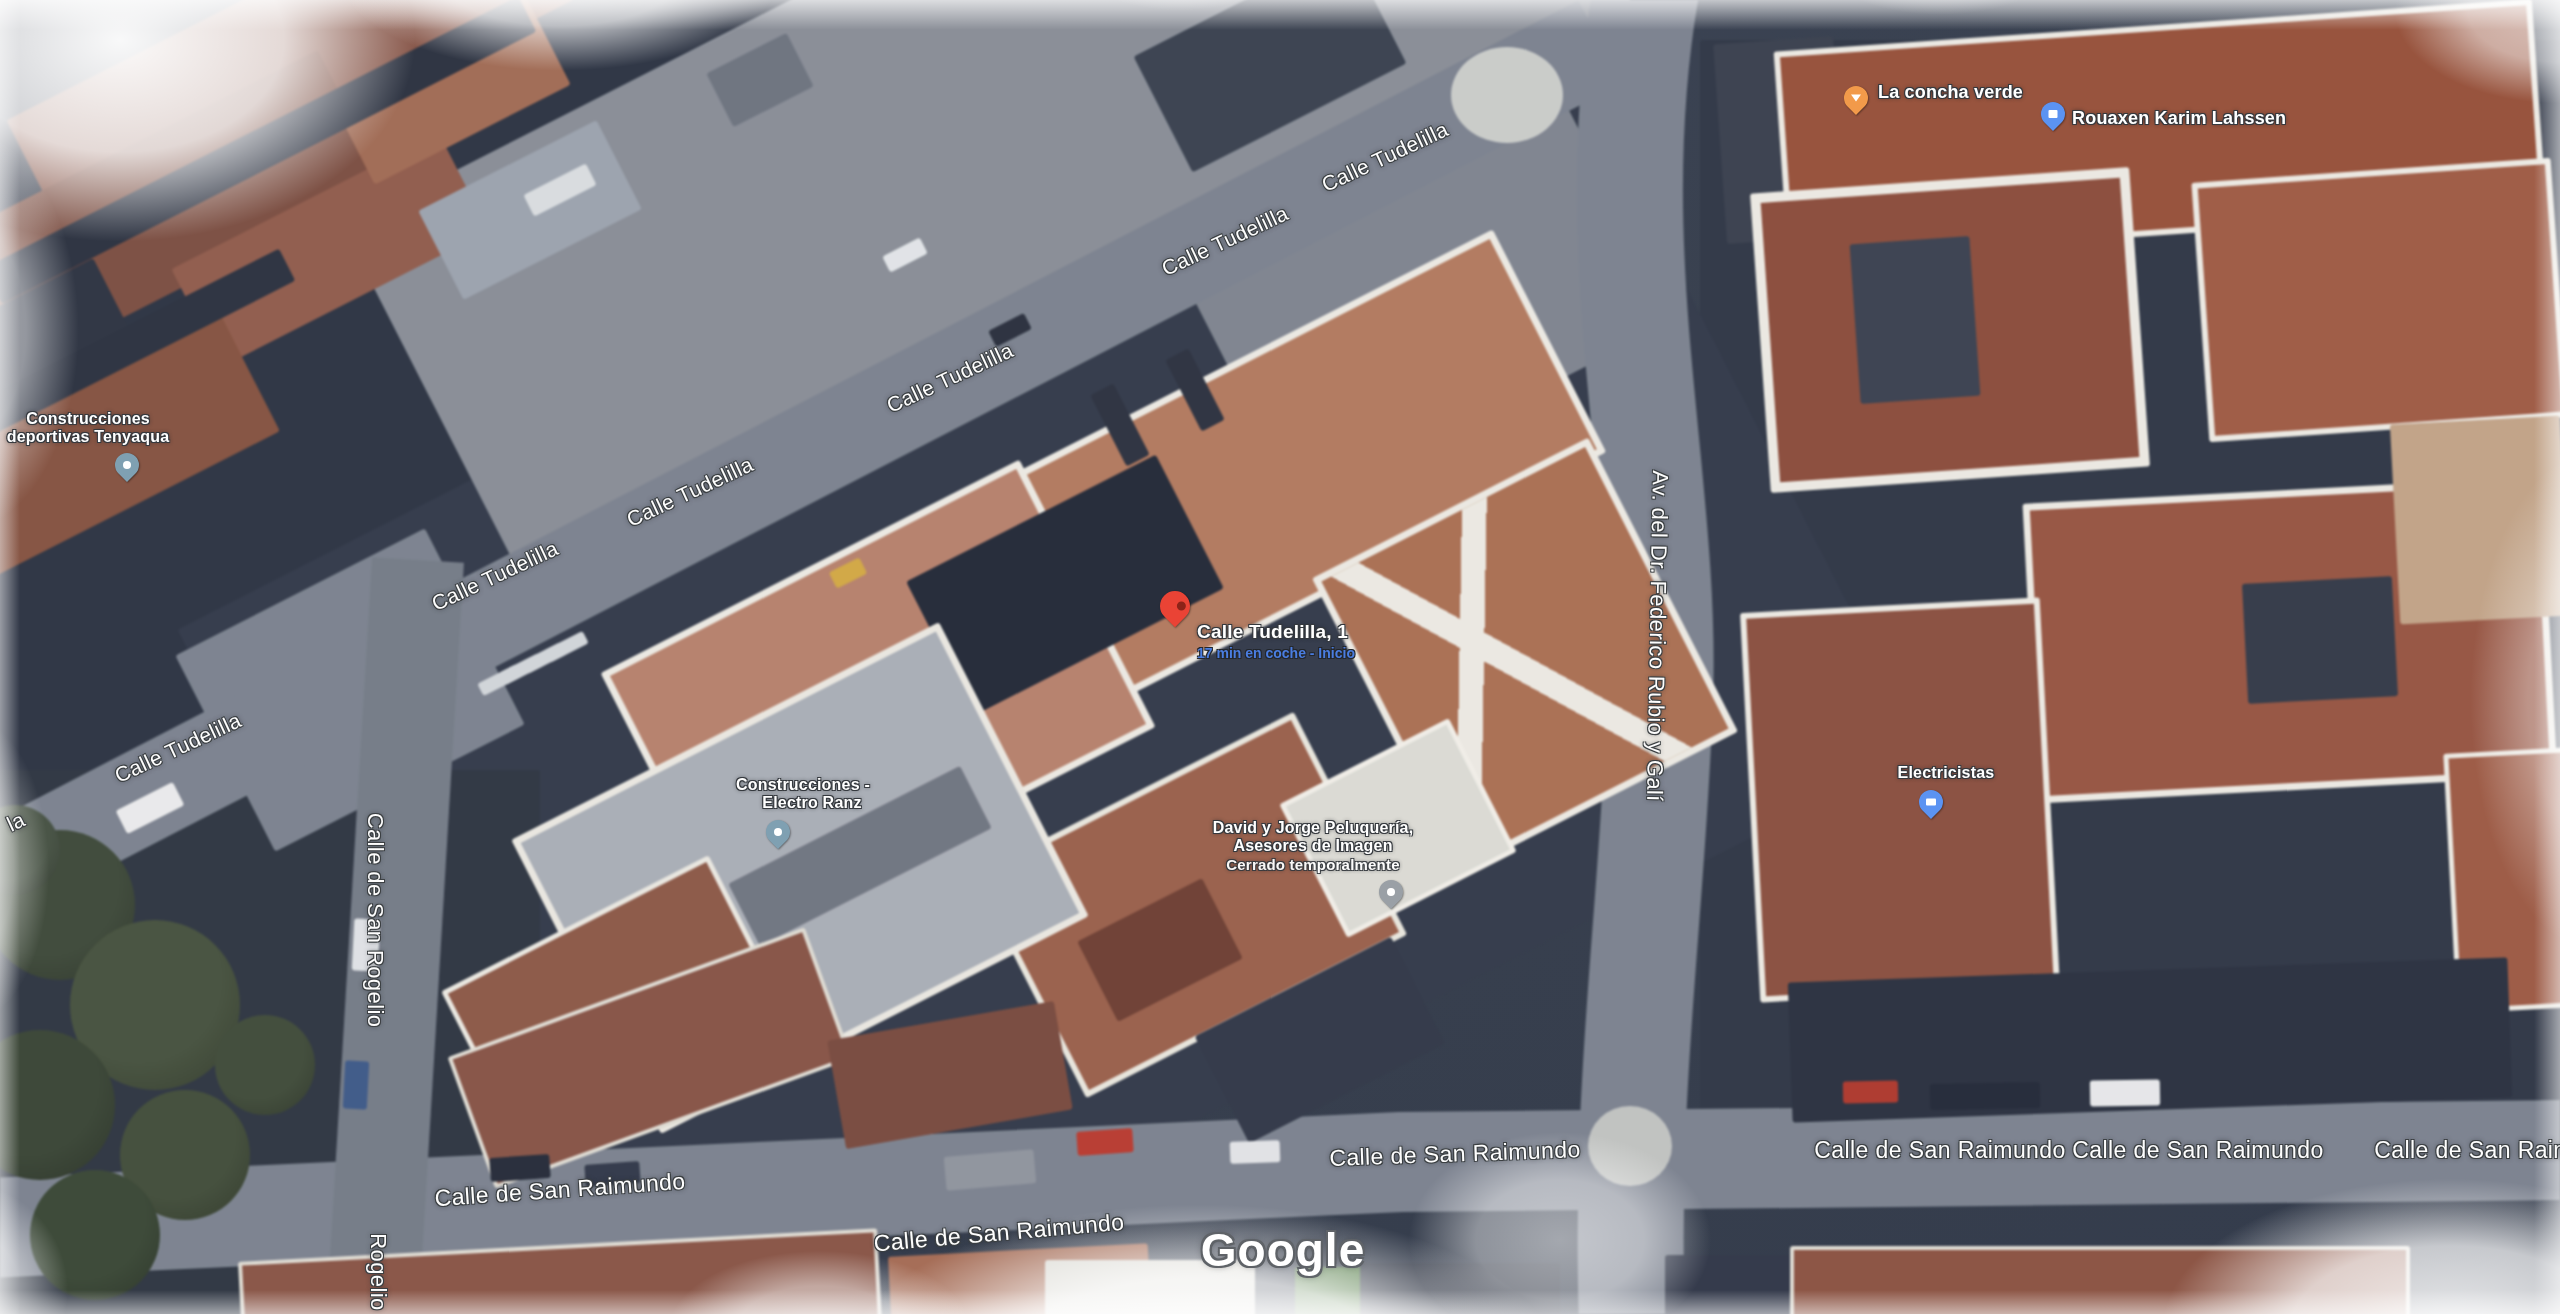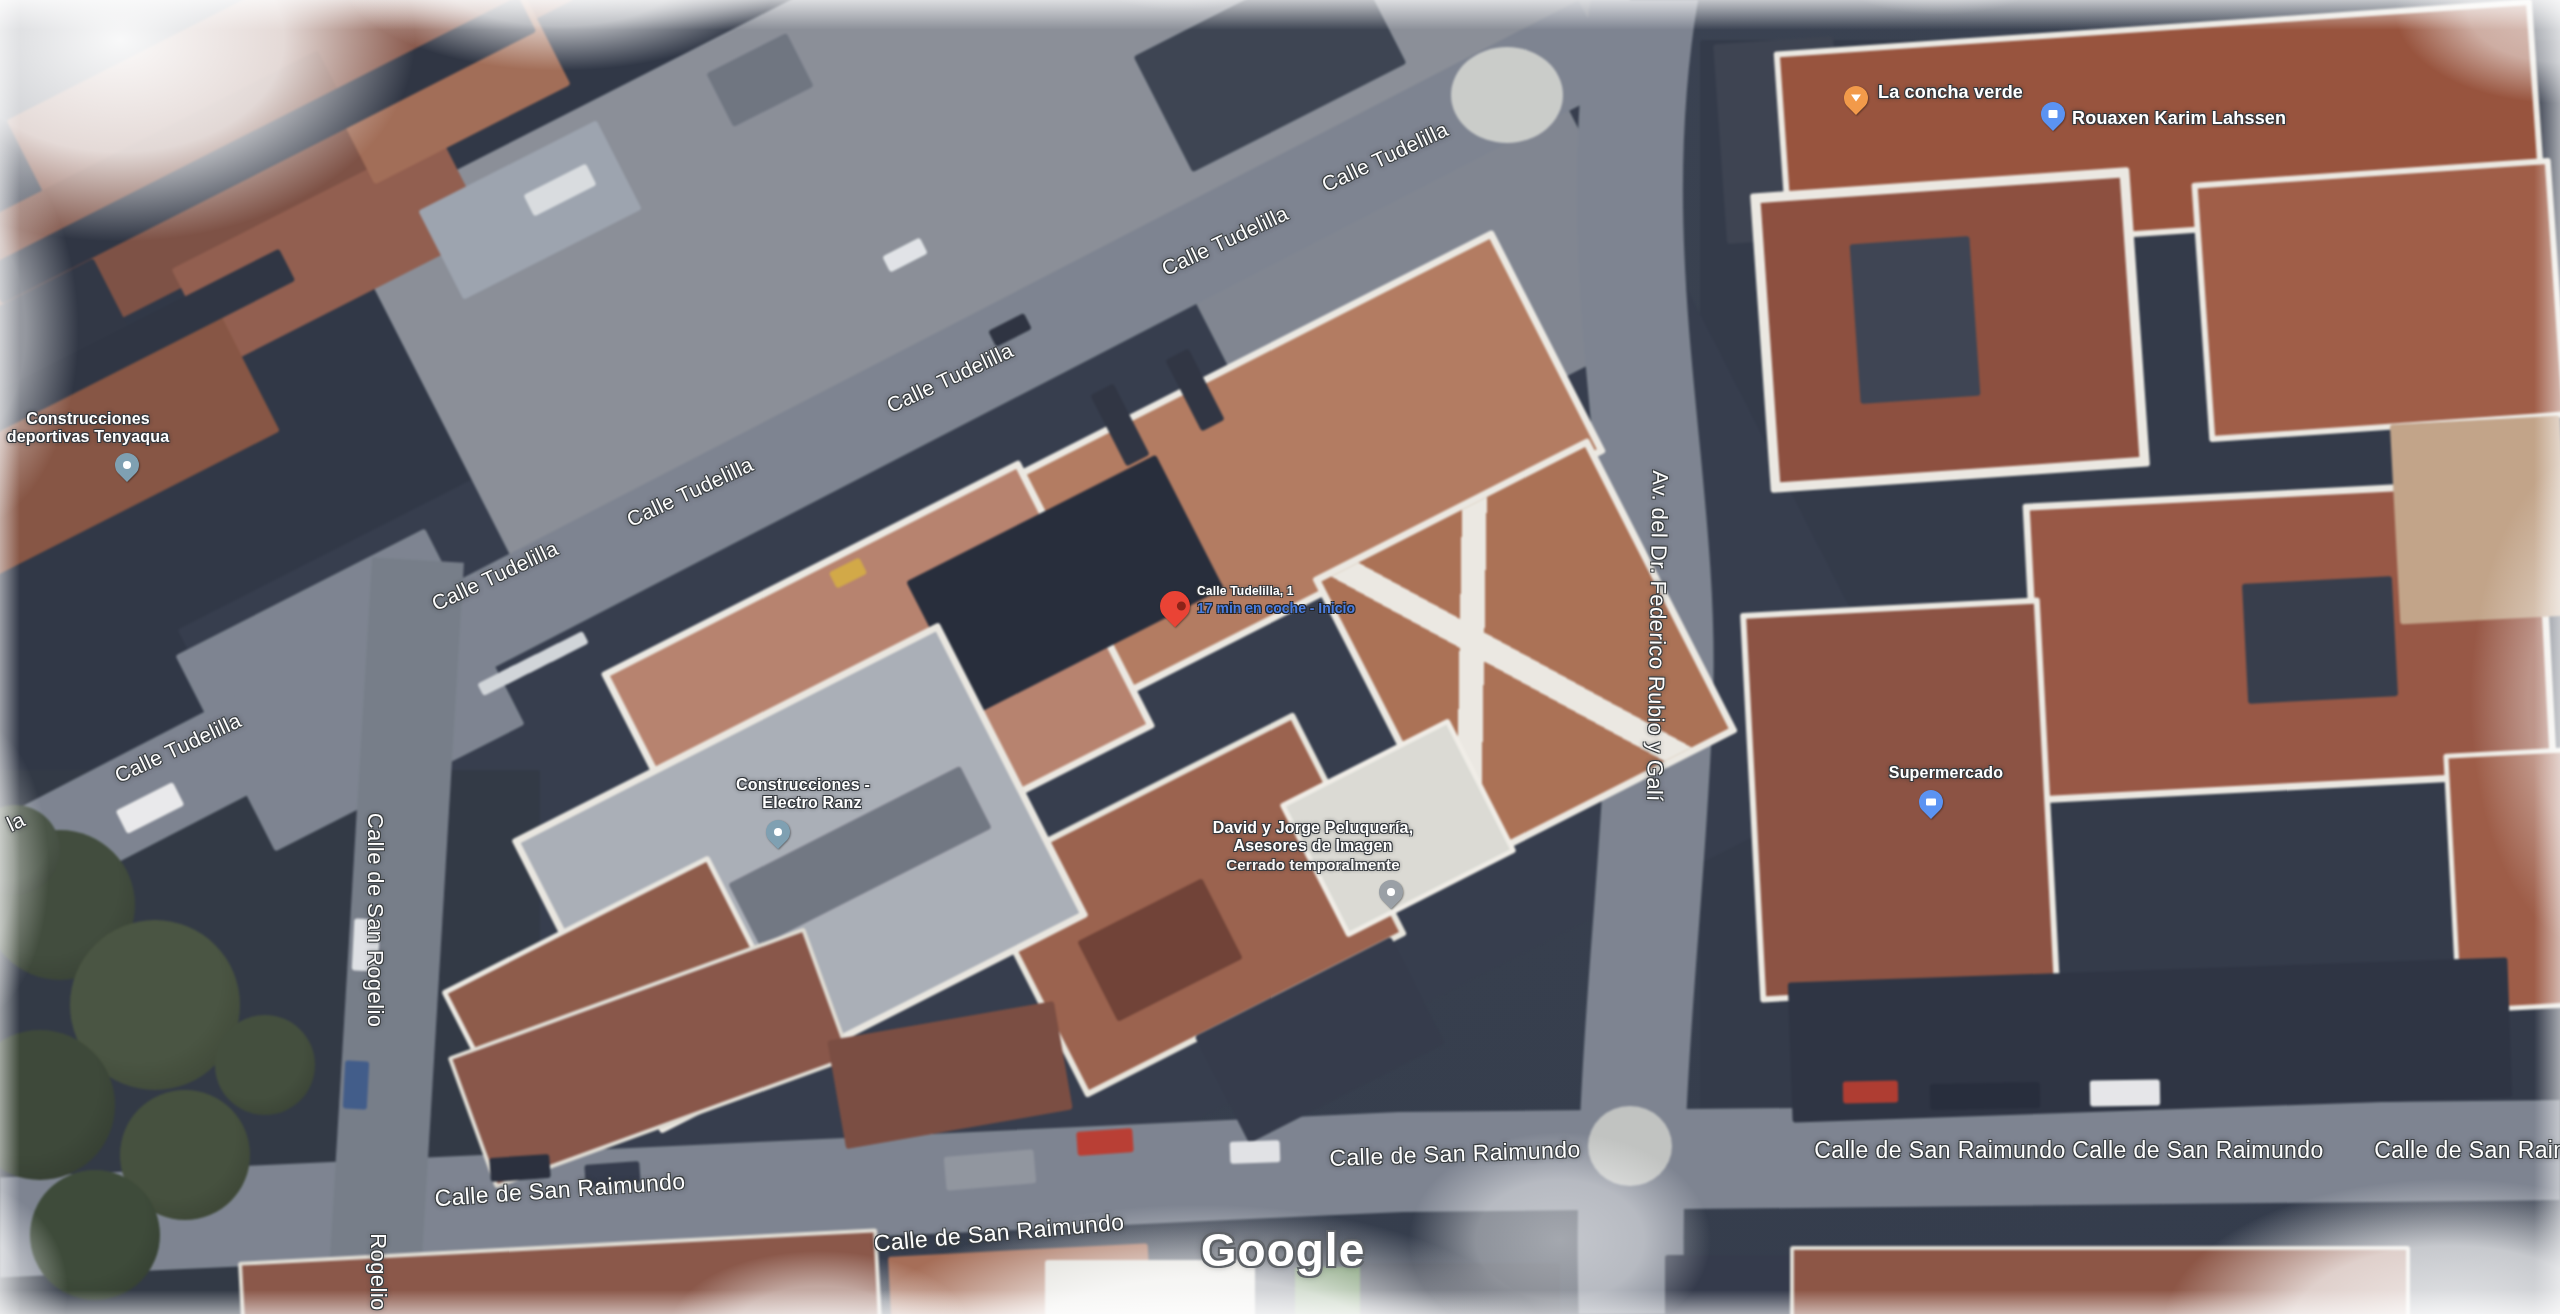--- a/index.html
+++ b/index.html
@@ -22,22 +22,22 @@
     text-shadow:-1px -1px 0 #35393e,1px -1px 0 #35393e,-1px 1px 0 #35393e,1px 1px 0 #35393e,0 0 4px rgba(30,34,40,.9);}
   .place-status{font-weight:bold;opacity:.95;}
   .pin{position:absolute;border-radius:50% 50% 50% 0;box-shadow:0 1px 2px rgba(0,0,0,.45);}
   .pin-inner{position:absolute;left:50%;top:50%;}
   .icon-generic-poi-icon{display:block;width:8px;height:8px;background:#fff;border-radius:50%;}
   .icon-dot-icon{display:block;width:9px;height:9px;background:#8c2318;border-radius:50%;}
   .icon-bar-icon{display:block;width:0;height:0;border-left:5px solid transparent;border-right:5px solid transparent;border-top:7px solid #fff;}
   .icon-shopping-bag-icon{display:block;width:9px;height:8px;background:#fff;border-radius:1px;}
   .icon-cart-icon{display:block;width:10px;height:7px;background:#fff;border-radius:1px;transform:skewX(-8deg);}
   #dest-label{position:absolute;z-index:9;}
-  #dest-title{display:block;font-size:12px;font-weight:bold;color:#fff;letter-spacing:.2px;
-    text-shadow:-1px -1px 0 #35393e,1px -1px 0 #35393e,-1px 1px 0 #35393e,1px 1px 0 #35393e,0 0 4px rgba(30,34,40,.9);}
+  #dest-title{display:block;font-size:19px;font-weight:bold;color:#fff;letter-spacing:.2px;
+    text-shadow:-1px -1px 0 #35393e,1px -1px 0 #35393e,-1px 1px 0 #35393e,1px 1px 0 #35393e,0 0 4px rgba(30,34,40,.9);margin-top:37px;}
   #dest-subtitle{display:block;margin-top:2px;font-size:14px;font-weight:bold;
     text-shadow:-1px -1px 0 #23262b,1px -1px 0 #23262b,-1px 1px 0 #23262b,1px 1px 0 #23262b;}
   #google-logo{position:absolute;z-index:9;transform:translate(-50%,-50%);font-size:46px;font-weight:bold;color:#fff;letter-spacing:1px;
     text-shadow:-2px -2px 0 #5f6368,2px -2px 0 #5f6368,-2px 2px 0 #5f6368,2px 2px 0 #5f6368,0 0 7px rgba(40,44,48,.6);}
 </style>
 </head>
 <body>
 
 <div id="map">
 
@@ -209,21 +209,21 @@
       </div>
       <div class="place-label" style="font-size: 16px; left: 1313px; top: 846px; transform: translate(-50%, -50%); text-align: center;">
         <span style="display: block;">David y Jorge Peluquería,</span>
         <span style="display: block;">Asesores de Imagen</span>
         <span class="place-status" style="display: block; font-size: 15px;">Cerrado temporalmente</span>
       </div>
       <div class="pin" style="left: 1919px; top: 790px; width: 24px; height: 24px; background: rgb(91, 147, 242); transform: rotate(-45deg); z-index: 9;">
         <span class="pin-inner icon-cart-icon" style="transform: translate(-50%, -50%) rotate(45deg);"></span>
       </div>
       <div class="place-label" style="font-size: 16px; left: 1946px; top: 773px; transform: translate(-50%, -50%); text-align: center;">
-        <span style="display: block;">Supermercado</span>
+        <span style="display: block;">Electricistas</span>
       </div>
     </div>
 
   <div id="dest-pin" class="pin" style="left: 1160px; top: 591px; width: 30px; height: 30px; background: rgb(234, 67, 53); transform: rotate(-45deg); z-index: 9;">
     <span class="pin-inner icon-dot-icon"></span>
   </div>
   <div id="dest-label" style="left: 1197px; top: 584px;">
     <span id="dest-title">Calle Tudelilla, 1</span>
     <span id="dest-subtitle" style="color: rgb(74, 125, 224);">17 min en coche - Inicio</span>
   </div>

